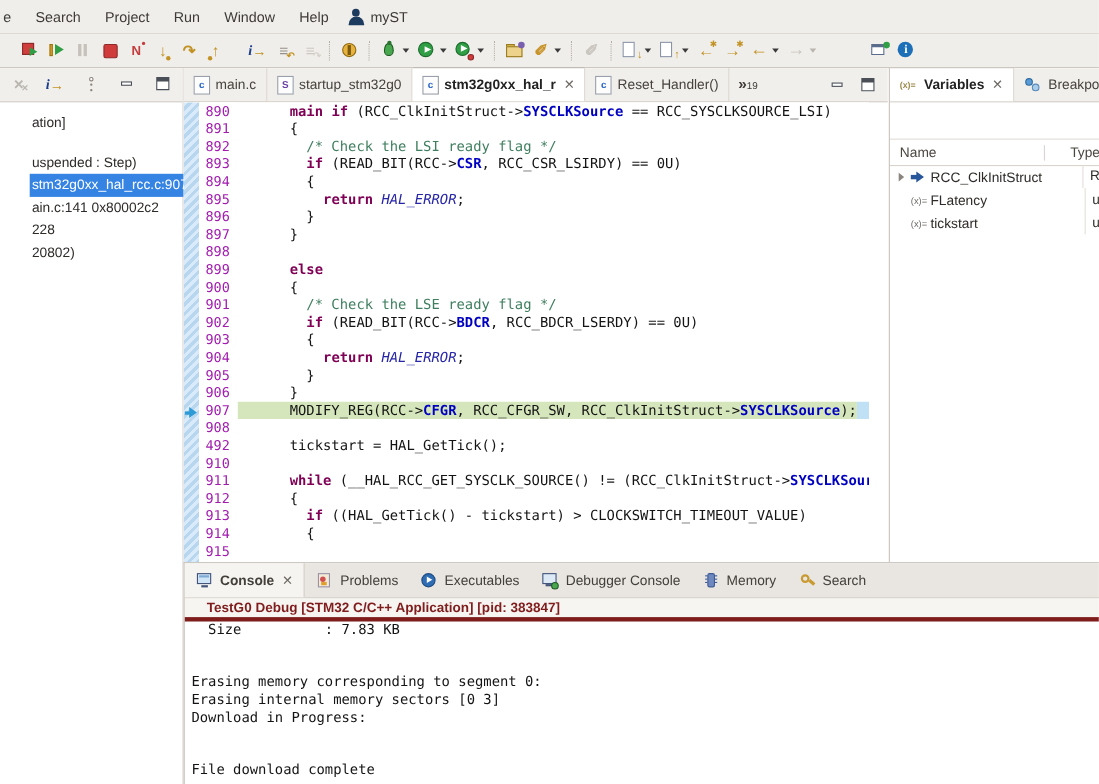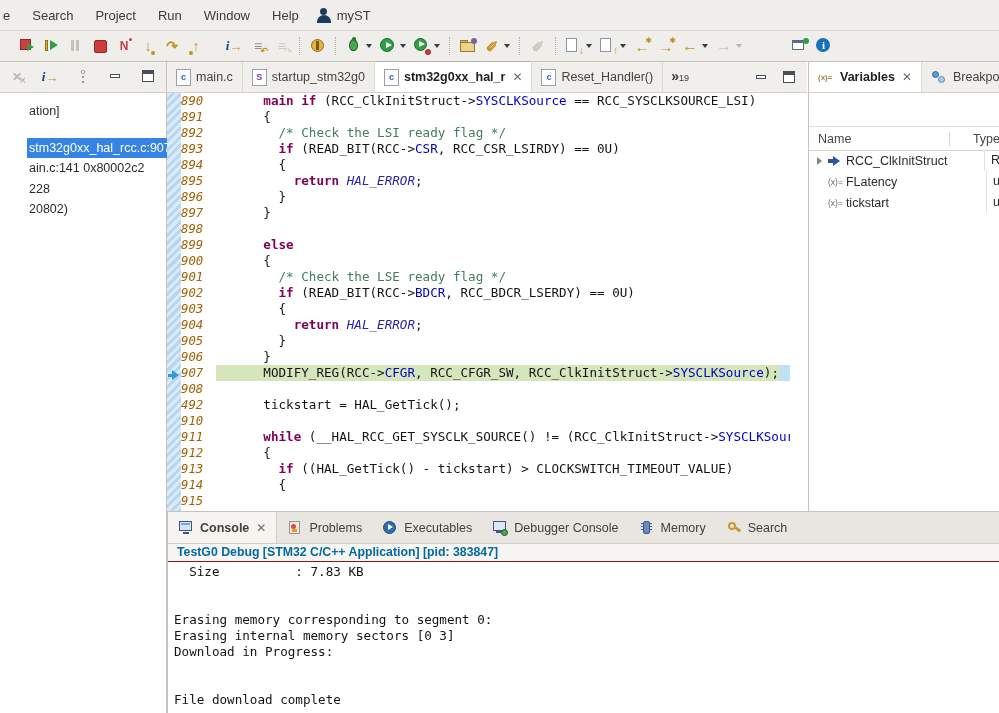--- a/index.html
+++ b/index.html
@@ -41,28 +41,28 @@
   .ficon{position:relative;width:13px;height:15px;background:#fdfdfd;border:1px solid #9aa0ab;margin-right:5px;
     display:inline-flex;align-items:center;justify-content:center;font-size:9px;font-weight:bold;}
   .ficon.c{color:#2a66c8;}  .ficon.s{color:#6b3fa8;}
   #tab-overflow{display:flex;align-items:flex-start;padding:6px 6px 0 8px;color:#3e3a36;font-size:14px;font-weight:bold;}
   #tab-overflow small{font-size:9px;margin-top:5px;font-weight:normal;}
   #editor-winbtns{position:absolute;right:8px;top:7px;display:flex;gap:10px;}
   #editor-body{position:absolute;left:0;top:31px;width:623px;height:418px;overflow:hidden;background:#fff;}
   #hatch-ruler{position:absolute;left:0;top:0;width:14px;height:418px;
     background:repeating-linear-gradient(135deg,#d9eafa 0 3px,#b9d6ef 3px 6px);}
   #gutter{position:absolute;left:14px;top:0;width:35px;height:418px;background:#fff;}
-  .gut-num{height:16px;line-height:16px;text-align:left;padding-right:7px;color:#a16207;
-    font-family:"DejaVu Sans Mono",monospace;font-size:12.3px;font-style:italic;}
+  .gut-num{height:16px;line-height:16px;text-align:right;padding-right:7px;color:#a21caf;
+    font-family:"DejaVu Sans Mono",monospace;font-size:12.3px;}
   #code-col{position:absolute;left:49px;top:0;width:574px;height:418px;}
   .code-line{height:16px;line-height:16px;display:flex;font-family:"DejaVu Sans Mono",monospace;font-size:12.6px;white-space:pre;overflow:hidden;}
   .line-text{white-space:pre;padding-left:17px;}
   .code-line.current .line-text{background:#d5e6bc;}
   .code-line.current .line-fill{flex:1;background:#c0e1f5;}
-  .sd{color:#141414;} .sk{color:#7f0055;font-weight:bold;} .sm{color:#0000c0;}
+  .sd{color:#141414;} .sk{color:#7f0055;font-weight:bold;} .sm{color:#0000c0;font-weight:bold;}
   .sc{color:#3f7f5f;} .se{color:#2726a8;font-style:italic;}
   #ip-arrow{position:absolute;left:1px;top:277px;width:12px;height:10px;}
   #ip-arrow .bar{position:absolute;left:0;top:3.5px;width:5px;height:3px;background:#2e9bd6;}
   #ip-arrow .tip{position:absolute;left:4px;top:0;width:0;height:0;border-top:5px solid transparent;border-bottom:5px solid transparent;border-left:7px solid #2e9bd6;}
   #overview-ruler{position:absolute;left:790px;top:31px;width:17px;height:418px;background:#fbfaf8;border-left:1px solid #d8d3cc;}
   #ov-marker{position:absolute;left:3px;top:305px;width:10px;height:7px;background:#cde6b8;border:1px solid #8fbf72;}
   
   #vars-panel{position:absolute;left:808px;top:62px;width:191px;height:449px;background:#fff;border-left:1px solid #c8c2bb;overflow:hidden;}
   #vars-tabbar{height:30px;background:#f1efeb;border-bottom:1px solid #d5d0c9;display:flex;white-space:nowrap;}
   #vars-header{position:absolute;left:0;top:64px;width:191px;height:23px;border-top:1px solid #e2ddd6;border-bottom:1px solid #d9d4cd;display:flex;align-items:center;font-size:12.5px;color:#4a4640;}
@@ -76,22 +76,22 @@
   .ptr-icon{position:relative;width:13px;height:10px;margin-right:5px;}
   .ptr-icon .b{position:absolute;left:0;top:3px;width:6px;height:4px;background:#27569b;}
   .ptr-icon .t{position:absolute;left:5px;top:0;width:0;height:0;border-top:5px solid transparent;border-bottom:5px solid transparent;border-left:7px solid #27569b;}
   .varx{font-size:8.5px;color:#6d6a66;margin-right:3px;letter-spacing:0;}
   
   #console-panel{position:absolute;left:167px;top:511px;width:832px;height:202px;background:#fff;border-top:1px solid #c8c2bb;border-left:1px solid #c8c2bb;box-sizing:border-box;}
   #console-tabbar{height:31px;background:#e9e6e1;border-bottom:1px solid #d2ccc5;display:flex;align-items:stretch;}
   .ctab{display:flex;align-items:center;padding:0 10px;font-size:12.5px;color:#43403b;white-space:nowrap;}
   .ctab.active{background:#f6f4f0;font-weight:bold;border-right:1px solid #d2ccc5;}
   .cicon{position:relative;width:16px;height:16px;margin-right:6px;flex:0 0 16px;}
-  #console-label{height:17px;line-height:17px;background:#f7f5f1;border-bottom:1px solid #7f1d1d;
-    font-size:12.3px;font-weight:bold;color:#0369a1;padding-left:9px;white-space:nowrap;}
+  #console-label{height:17px;line-height:17px;background:#f7f5f1;border-bottom:4px solid #7f1d1d;
+    font-size:12.3px;font-weight:bold;color:#7f1d1d;padding-left:20px;white-space:nowrap;}
   #console-content{position:absolute;left:0;top:49px;right:0;bottom:0;overflow:hidden;padding:3px 0 0 6px;}
   .con-line{height:16px;line-height:16px;font-family:"DejaVu Sans Mono",monospace;font-size:12.6px;color:#141414;white-space:pre;}
 </style>
 </head>
 <body>
 
 <div id="menubar">
   <div id="menu-items" style="display: flex;">
       <div class="menu-item">e</div>
       <div class="menu-item">Search</div>
@@ -243,20 +243,21 @@
       <span class="mini-btn">
         <span style="position:absolute;left:3px;top:6px;width:10px;height:4px;border:1px solid #4a4f57;box-sizing:border-box;background:#fff"></span>
       </span>
       <span class="mini-btn">
         <span style="position:absolute;left:2px;top:2px;width:12px;height:12px;border:1px solid #4a4f57;border-top:4px solid #4a4f57;box-sizing:border-box;background:#fff"></span>
       </span>
     </div>
   <div id="debug-rows">
       <div class="dbg-row">ation]</div>
       <div class="dbg-spacer"></div>
+      <div class="dbg-row">uspended : Step)</div>
       <div class="dbg-row sel">stm32g0xx_hal_rcc.c:907 0x</div>
       <div class="dbg-row">ain.c:141 0x80002c2</div>
       <div class="dbg-row">228</div>
       <div class="dbg-row">20802)</div>
     </div>
 </div>
 
 <div id="editor">
   <div id="editor-tabbar">
       <div class="etab">

